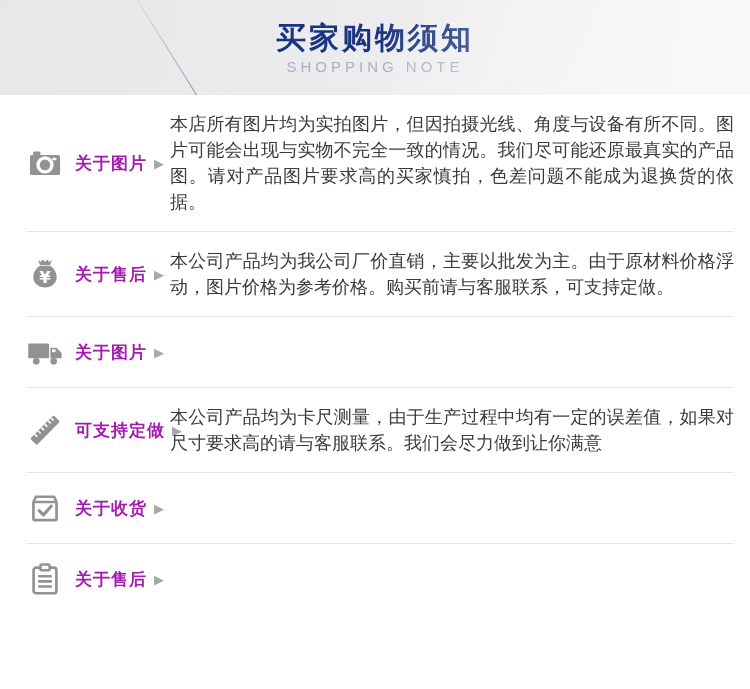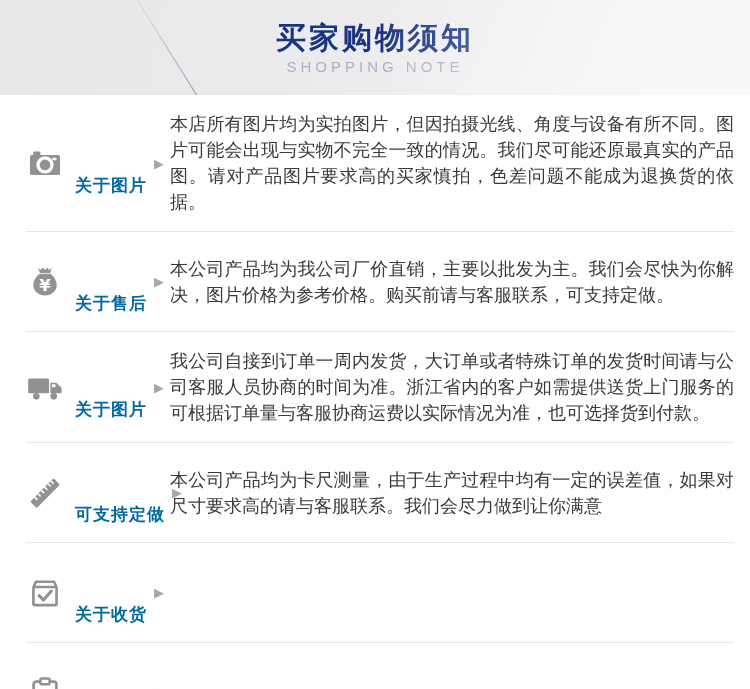--- a/index.html
+++ b/index.html
@@ -67,23 +67,22 @@
   .label-col {
     flex: none;
     width: 95px;
     display: flex;
     align-items: center;
   }
   .label {
     font-size: 17px;
     font-weight: bold;
     letter-spacing: 1px;
-    color: #0369a1;
+    color: #a21caf;
     white-space: nowrap;
-    margin-top: 44px;
   }
   .arrow {
     margin-left: 7px;
     font-size: 13px;
     color: #a8a8a8;
     line-height: 1;
   }
   .text {
     margin: 0;
     flex: 1;
@@ -124,38 +123,37 @@
       <svg viewBox="0 0 24 24">
         <path d="M8.4 7 C6.1 8.8 4.6 11.3 4.6 13.9 c0 4 3.3 6.6 7.4 6.6 s7.4-2.6 7.4-6.6 c0-2.6-1.5-5.1-3.8-6.9 z" fill="currentColor"></path>
         <path d="M7.6 3.1 l1.7 1.3 1.3-1.5 1.4 1.5 1.4-1.5 1.3 1.5 1.7-1.3 -1.3 3.3 h-6.2 z" fill="currentColor"></path>
         <text x="12" y="17.8" text-anchor="middle" font-size="10.5" font-weight="bold" fill="#ffffff" font-family="DejaVu Sans, sans-serif">¥</text>
       </svg>
     </div>
     <div class="label-col">
       <span class="label">关于售后</span>
       <span class="arrow">▶</span>
     </div>
-    <p class="text">本公司产品均为我公司厂价直销，主要以批发为主。我们会尽快为你解决，图片价格为参考价格。购买前请与客服联系，可支持定做。</p>
+    <p class="text">本公司产品均为我公司厂价直销，主要以批发为主。由于原材料价格浮动，图片价格为参考价格。购买前请与客服联系，可支持定做。</p>
   </section>
 
   <section class="row">
     <div class="icon-col">
       <svg viewBox="0 0 24 24">
         <rect x="1.4" y="6.6" width="13.2" height="9.4" rx="0.8" fill="currentColor"></rect>
         <path d="M15.4 9.3 h3.8 l3.3 3.4 v3.3 h-7.1 z" fill="currentColor"></path>
         <circle cx="6.5" cy="17.9" r="2.1" fill="currentColor"></circle>
         <circle cx="17.5" cy="17.9" r="2.1" fill="currentColor"></circle>
         <rect x="16.4" y="10.3" width="2.2" height="1.8" fill="#ffffff"></rect>
       </svg>
     </div>
     <div class="label-col">
       <span class="label">关于图片</span>
       <span class="arrow">▶</span>
     </div>
-    <p class="text">我公司自接到订单一周内发货，大订单或者特殊订单的发货时间请与公司客服人员协商的时间为准。浙江省内的客户如需提供送货上门服务的可根据订单量与客服协商运费以实际情况为准，也可选择货到付款。</p>
   </section>
 
   <section class="row">
     <div class="icon-col">
       <svg viewBox="0 0 24 24">
         <g transform="rotate(-45 12 12)">
           <rect x="1.6" y="9.2" width="20.8" height="5.8" rx="1" fill="currentColor"></rect>
           <path d="M5.5 9.2 v2.4 M8.5 9.2 v2.4 M11.5 9.2 v2.4 M14.5 9.2 v2.4 M17.5 9.2 v2.4 M20 9.2 v2.4" stroke="#ffffff" stroke-width="1"></path>
         </g>
       </svg>

